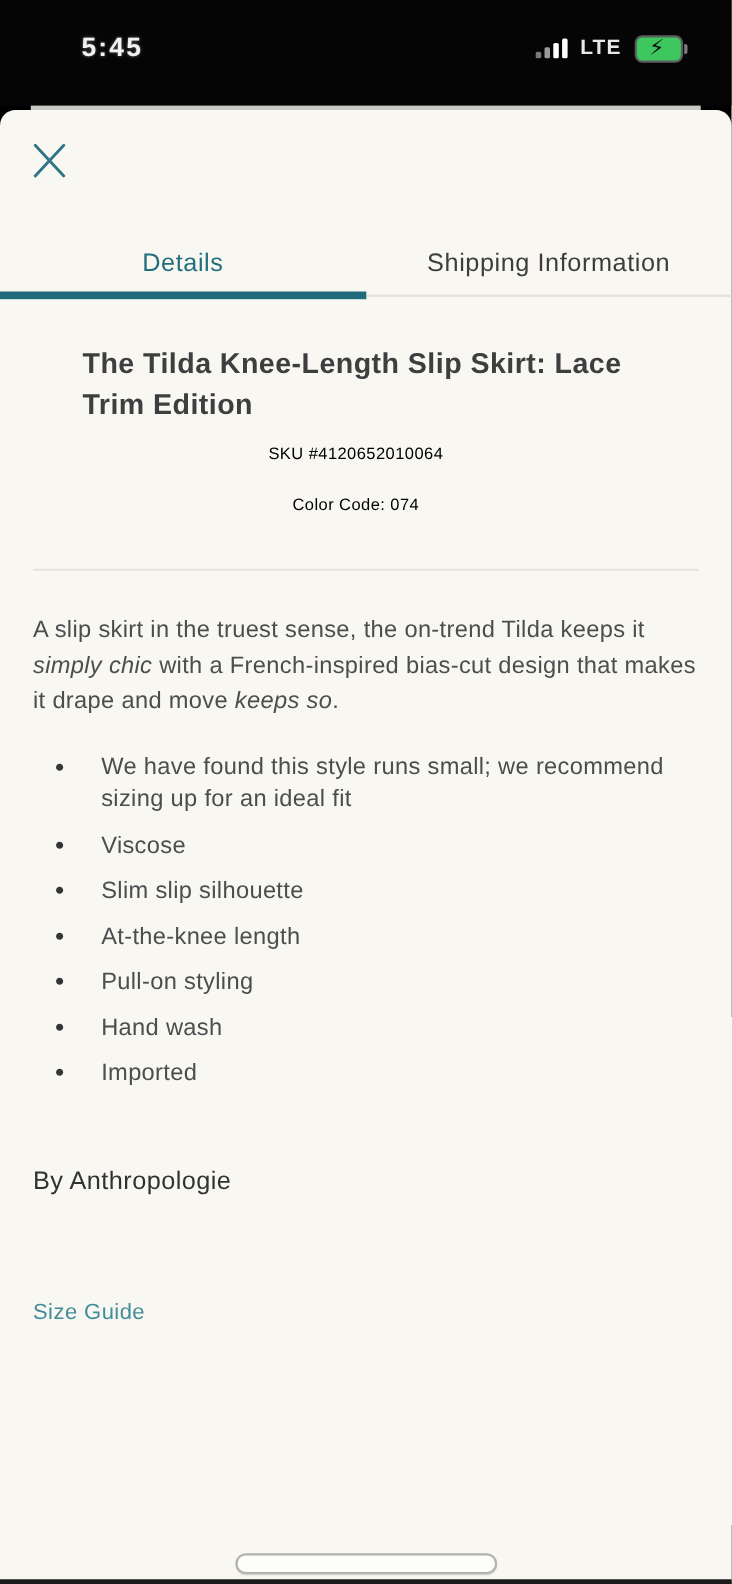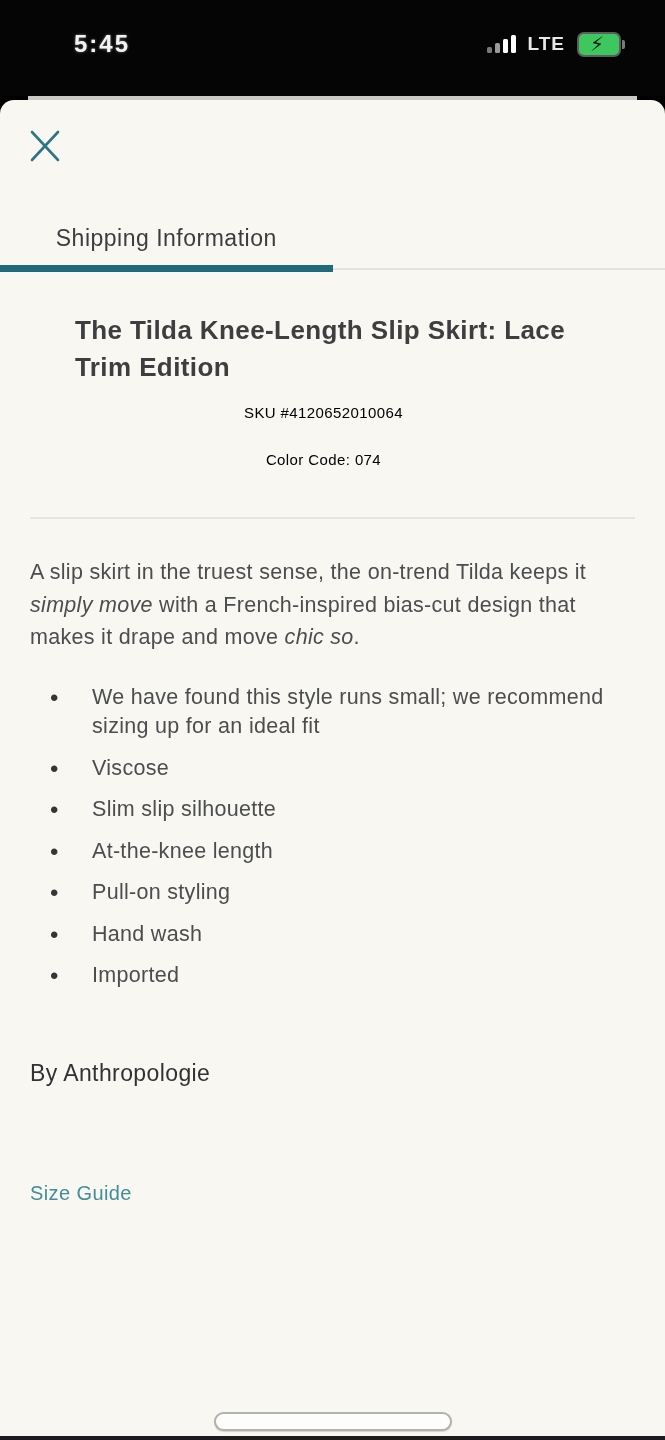--- a/index.html
+++ b/index.html
@@ -168,34 +168,35 @@
 <div class="sheet">
 
   <button class="close-btn" aria-label="Close">
     <svg width="30" height="32" viewBox="0 0 30 32">
       <line x1="2" y1="2" x2="28" y2="30" stroke="#2e7585" stroke-width="2.6" stroke-linecap="round"></line>
       <line x1="28" y1="2" x2="2" y2="30" stroke="#2e7585" stroke-width="2.6" stroke-linecap="round"></line>
     </svg>
   </button>
 
   <div class="tabs">
+    <div class="tab active">Details</div>
     <div class="tab inactive">Shipping Information</div>
     <div class="tab-baseline"></div>
     <div class="tab-indicator"></div>
   </div>
 
   <h1 class="product-title" style="font-weight:700;">The Tilda Knee-Length Slip Skirt: Lace Trim Edition</h1>
 
   <div class="product-sku">SKU #4120652010064</div>
 
   <div class="product-color">Color Code: 074</div>
 
   <div class="divider"></div>
 
-  <p class="description"><span>A slip skirt in the truest sense, the on-trend Tilda keeps it </span><i>simply move</i><span> with a French-inspired bias-cut design that makes it drape and move </span><i>chic so</i><span>.</span></p>
+  <p class="description"><span>A slip skirt in the truest sense, the on-trend Tilda keeps it </span><i>simply chic</i><span> with a French-inspired bias-cut design that makes it drape and move </span><i>keeps so</i><span>.</span></p>
 
   <ul class="bullet-list">
     <li>We have found this style runs small; we recommend sizing up for an ideal fit</li>
     <li>Viscose</li>
     <li>Slim slip silhouette</li>
     <li>At-the-knee length</li>
     <li>Pull-on styling</li>
     <li>Hand wash</li>
     <li>Imported</li>
   </ul>

